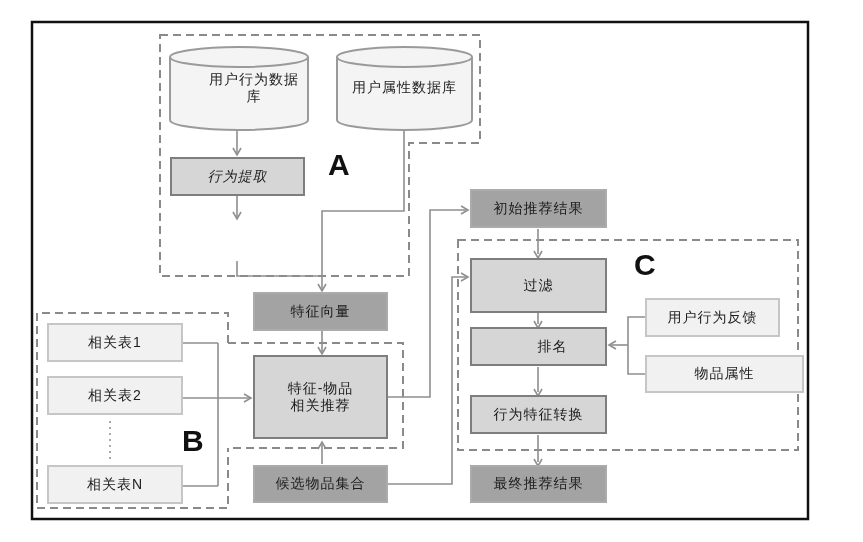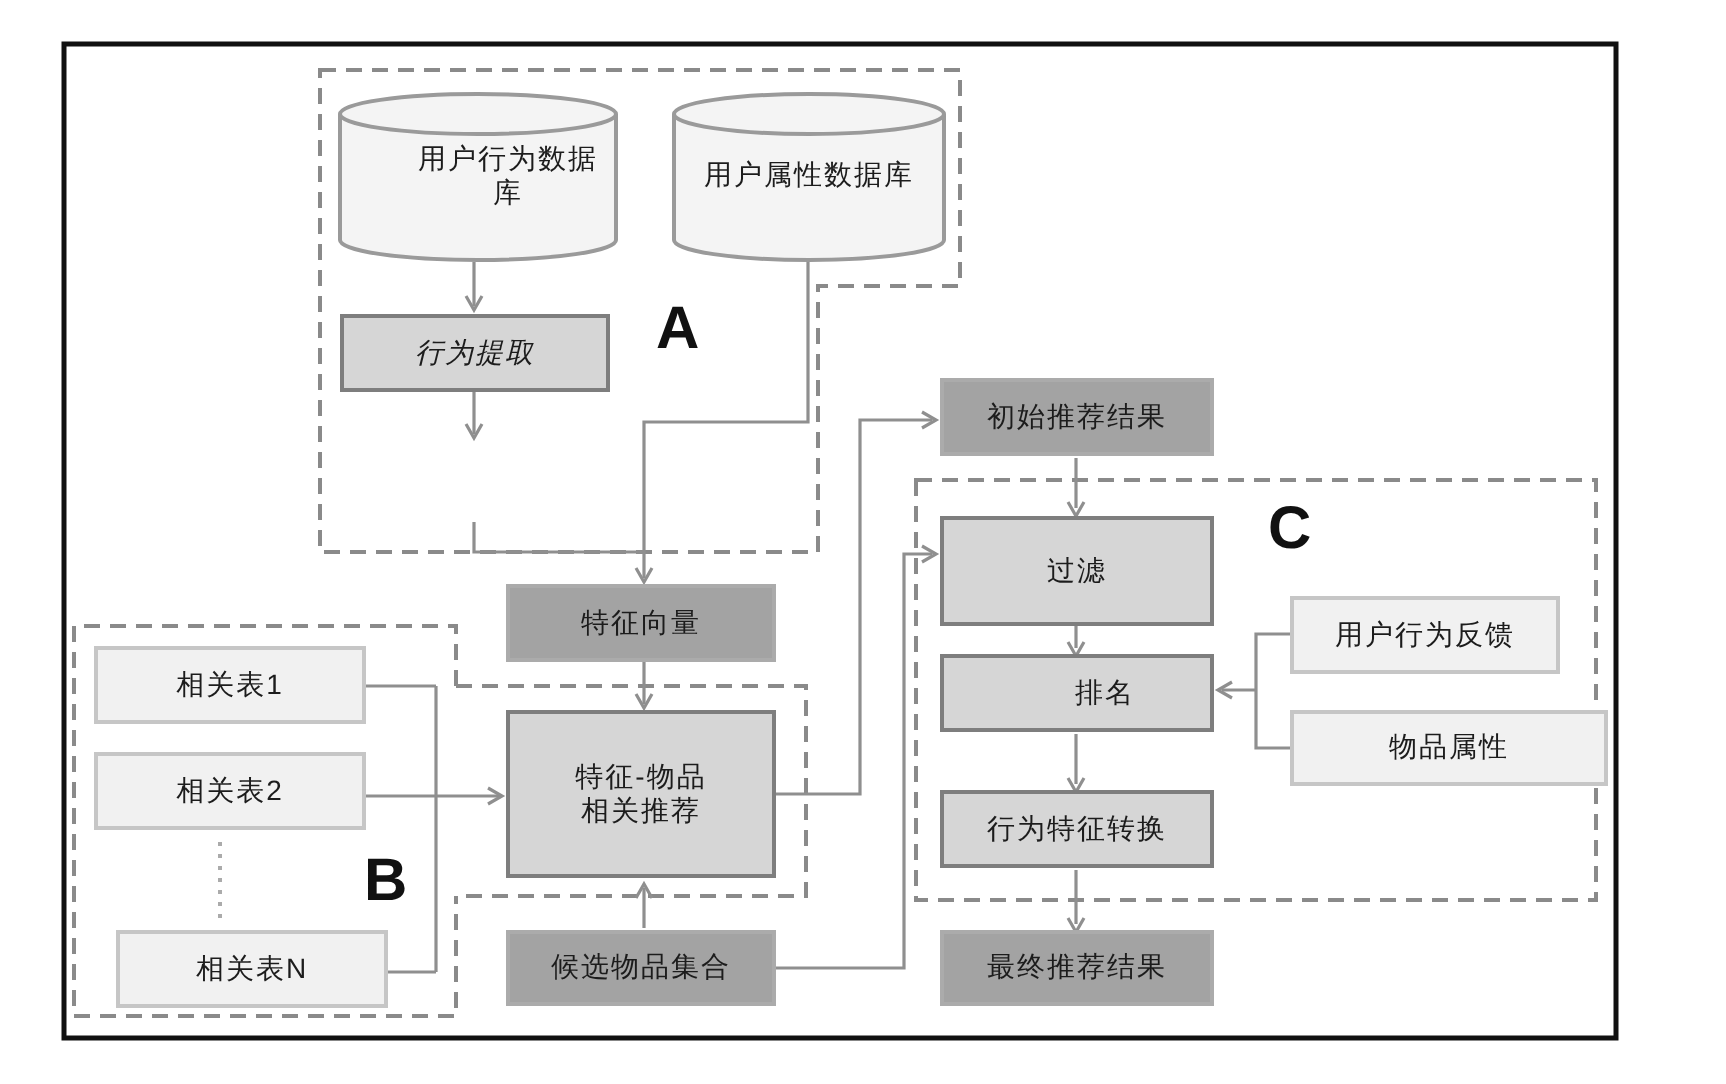--- a/index.html
+++ b/index.html
@@ -133,21 +133,21 @@
 
   <div class="node box-light" style="left:253px;top:292px;width:135px;height:39px;text-align:right;">特征向量</div>
   <div class="node box-dark" style="left:253px;top:355px;width:135px;height:84px;">
     <span>特征-物品</span>
     <span>相关推荐</span>
   </div>
   <div class="node box-light" style="left:253px;top:465px;width:135px;height:38px;">候选物品集合</div>
 
   <div class="node box-lighter" style="left:47px;top:323px;width:136px;height:39px;">相关表1</div>
   <div class="node box-lighter" style="left:47px;top:376px;width:136px;height:39px;">相关表2</div>
-  <div class="node box-lighter" style="left:58px;top:465px;width:136px;height:39px;">相关表N</div>
+  <div class="node box-lighter" style="left:47px;top:465px;width:136px;height:39px;">相关表N</div>
 
   <div class="node box-light" style="left:470px;top:189px;width:137px;height:39px;">初始推荐结果</div>
   <div class="node box-dark" style="left:470px;top:258px;width:137px;height:55px;">过滤</div>
   <div class="node box-dark" style="left:470px;top:327px;width:137px;height:39px;padding-left:28px;">排名</div>
   <div class="node box-dark" style="left:470px;top:395px;width:137px;height:39px;">行为特征转换</div>
   <div class="node box-lighter" style="left:645px;top:298px;width:135px;height:39px;">用户行为反馈</div>
 
   <div class="node box-light" style="left:470px;top:465px;width:137px;height:38px;">最终推荐结果</div>
   <div class="node box-lighter" style="left:645px;top:355px;width:159px;height:38px;">物品属性</div>
 

